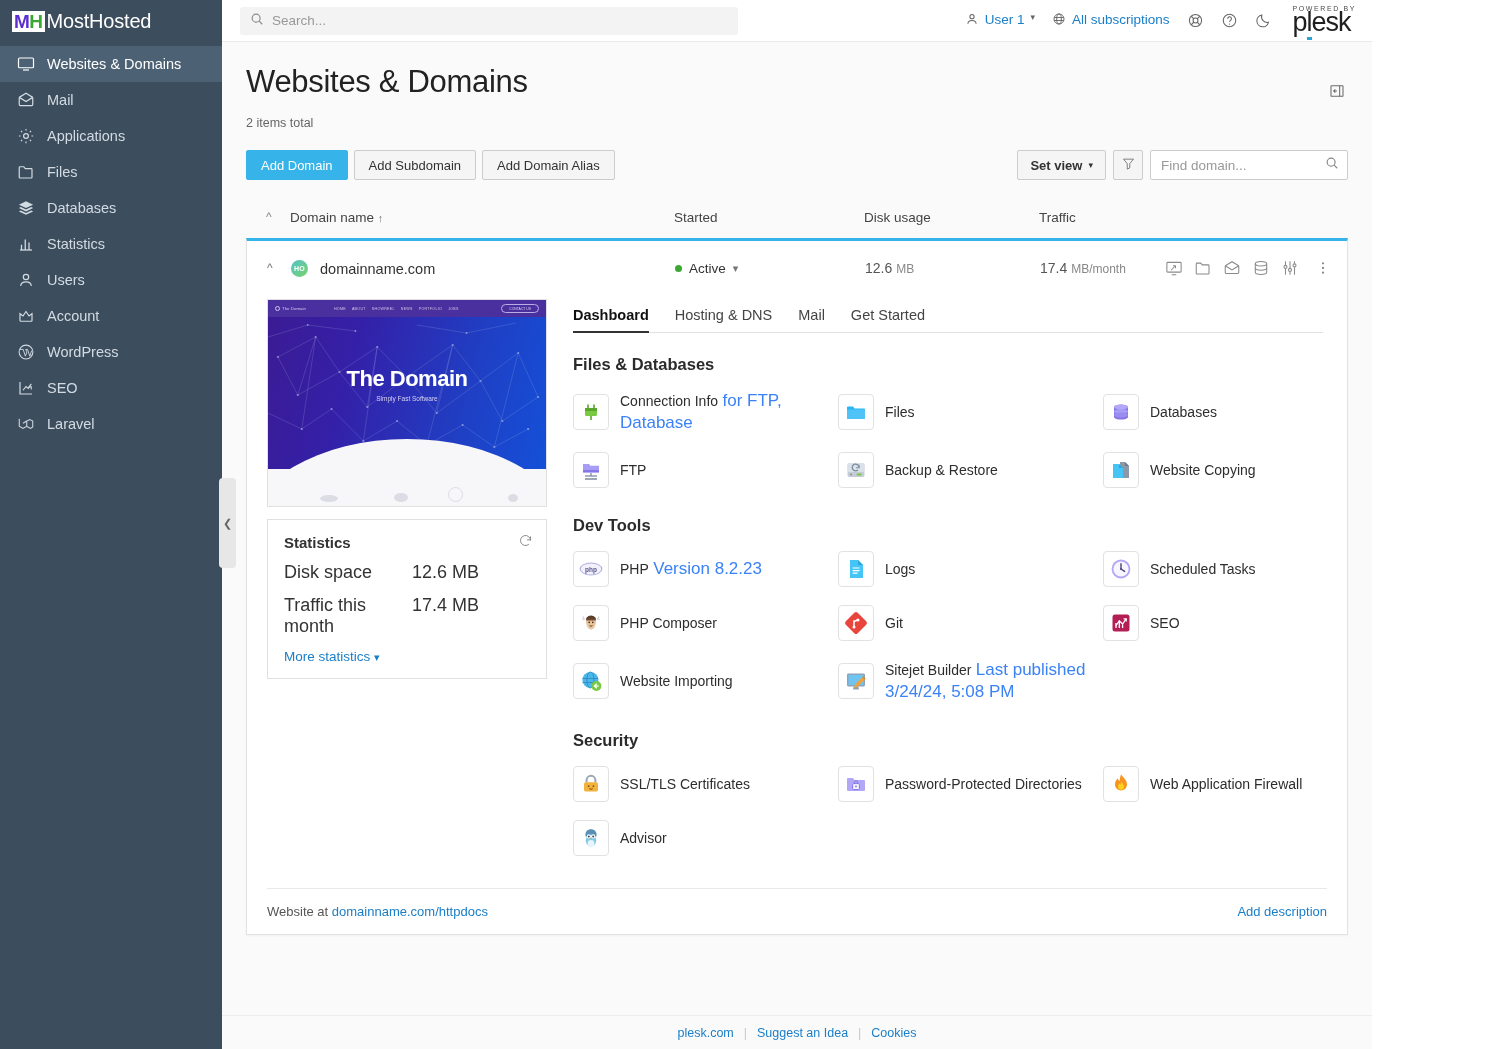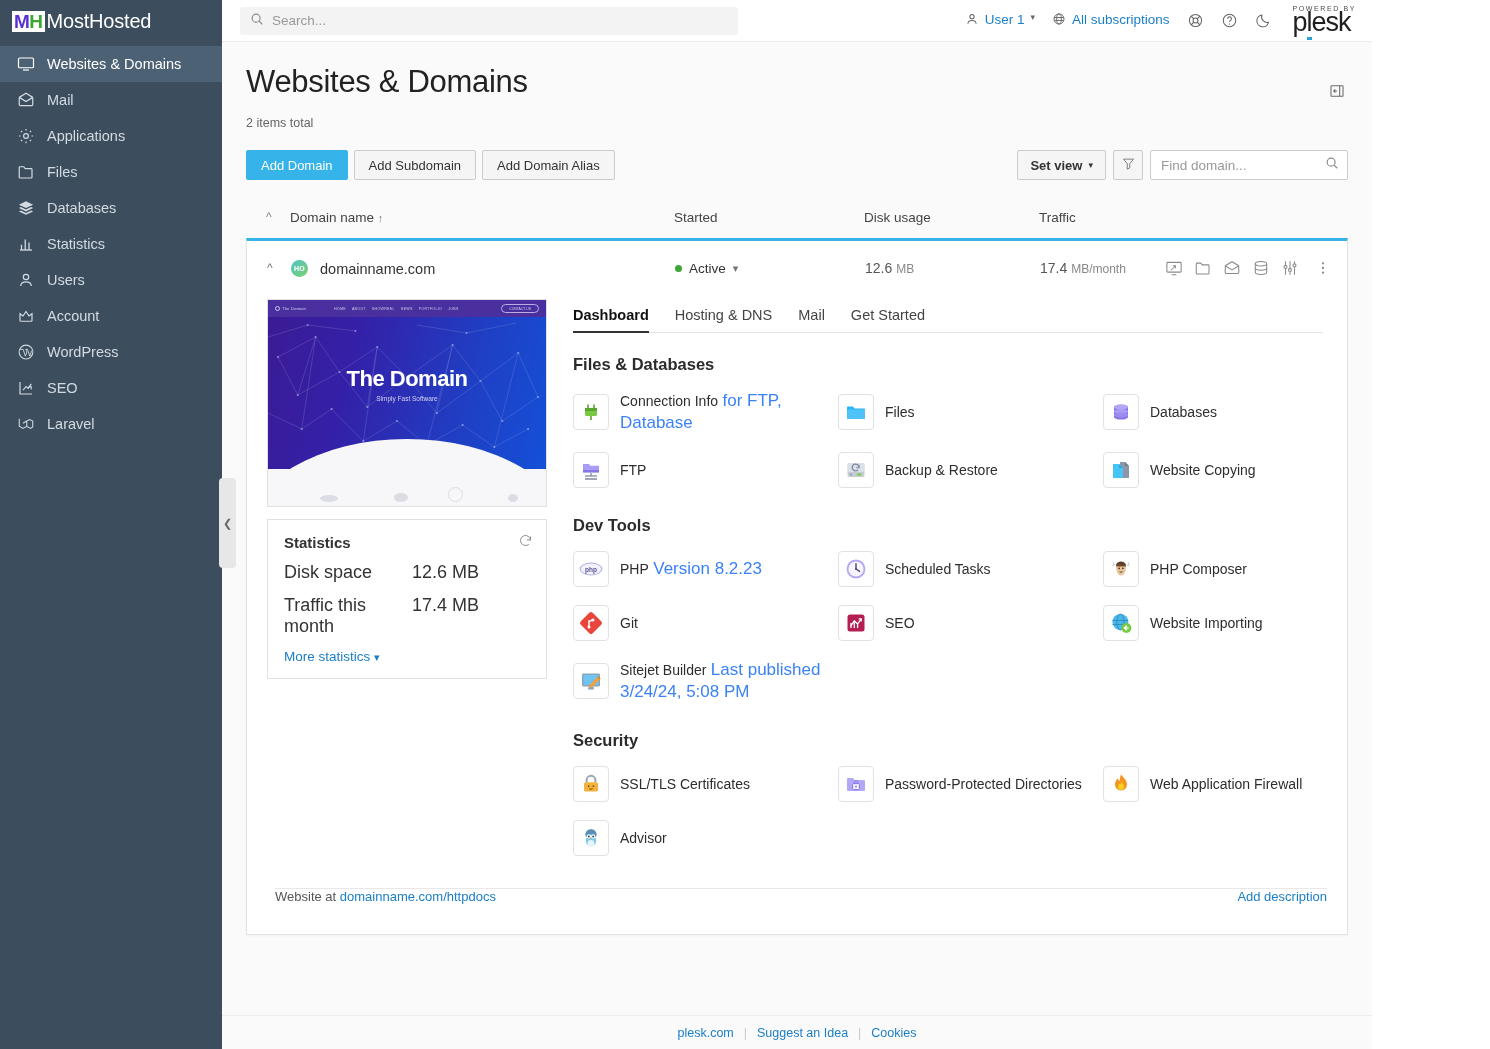--- a/index.html
+++ b/index.html
@@ -236,22 +236,22 @@
   .tool-ico {
     width: 36px; height: 36px; flex: 0 0 36px;
     border: 1px solid #e2e2e2; border-radius: 4px; background: #fff;
     display: flex; align-items: center; justify-content: center;
   }
   .tool-txt { min-width: 0; }
   .tool-name { font-size: 14px; color: #2d2d2d; line-height: 1.25; }
   .tool-sub { font-size: 17px; color: #3b82f6; line-height: 1.3; margin-top: 1px; }
 
   .card-foot {
-    margin: 26px 20px 0 28px; border-top: 1px solid #e8e8e8;
-    display: flex; height: 46px; font-size: 13px; color: #555;
+    margin: 26px 20px 0 20px; border-top: 1px solid #e8e8e8;
+    display: flex; align-items: center; height: 46px; font-size: 13px; color: #555;
   }
   .card-foot a { color: #1a7ec8; text-decoration: none; cursor: pointer; }
   .card-foot .right { margin-left: auto; }
 
   .page-footer {
     height: 34px; flex: 0 0 34px; background: #fafafa;
     border-top: 1px solid #ededed;
     display: flex; align-items: center; justify-content: center; gap: 10px;
     font-size: 12.5px;
   }
@@ -749,20 +749,34 @@
                     </svg>
                   </span>
                 <span class="tool-txt">
                   <span class="tool-name">PHP</span>
                   <span class="tool-sub">Version 8.2.23</span>
                 </span>
               </div>
               <div class="tool">
                 <span class="tool-ico">
                     <svg width="24" height="24" viewBox="0 0 24 24">
+                      <path d="M6 3h8l5 5v13H6V3z" fill="#45c5f5"></path>
+                      <path d="M14 3l5 5h-5V3z" fill="#2ba8e0"></path>
+                      <g stroke="#fff" stroke-width="1.2">
+                        <path d="M8.6 11h7M8.6 13.6h7M8.6 16.2h5"></path>
+                      </g>
+                    </svg>
+                  </span>
+                <span class="tool-txt">
+                  <span class="tool-name">Logs</span>
+                </span>
+              </div>
+              <div class="tool">
+                <span class="tool-ico">
+                    <svg width="24" height="24" viewBox="0 0 24 24">
                       <circle cx="12" cy="12" r="9.4" fill="#b3a7f7"></circle>
                       <circle cx="12" cy="12" r="7.6" fill="#f7f6ff"></circle>
                       <path d="M12 6.8V12l3.6 2.4" stroke="#4b4478" stroke-width="1.4" fill="none" stroke-linecap="round"></path>
                       <circle cx="12" cy="12" r="1" fill="#4b4478"></circle>
                     </svg>
                   </span>
                 <span class="tool-txt">
                   <span class="tool-name">Scheduled Tasks</span>
                 </span>
               </div>

